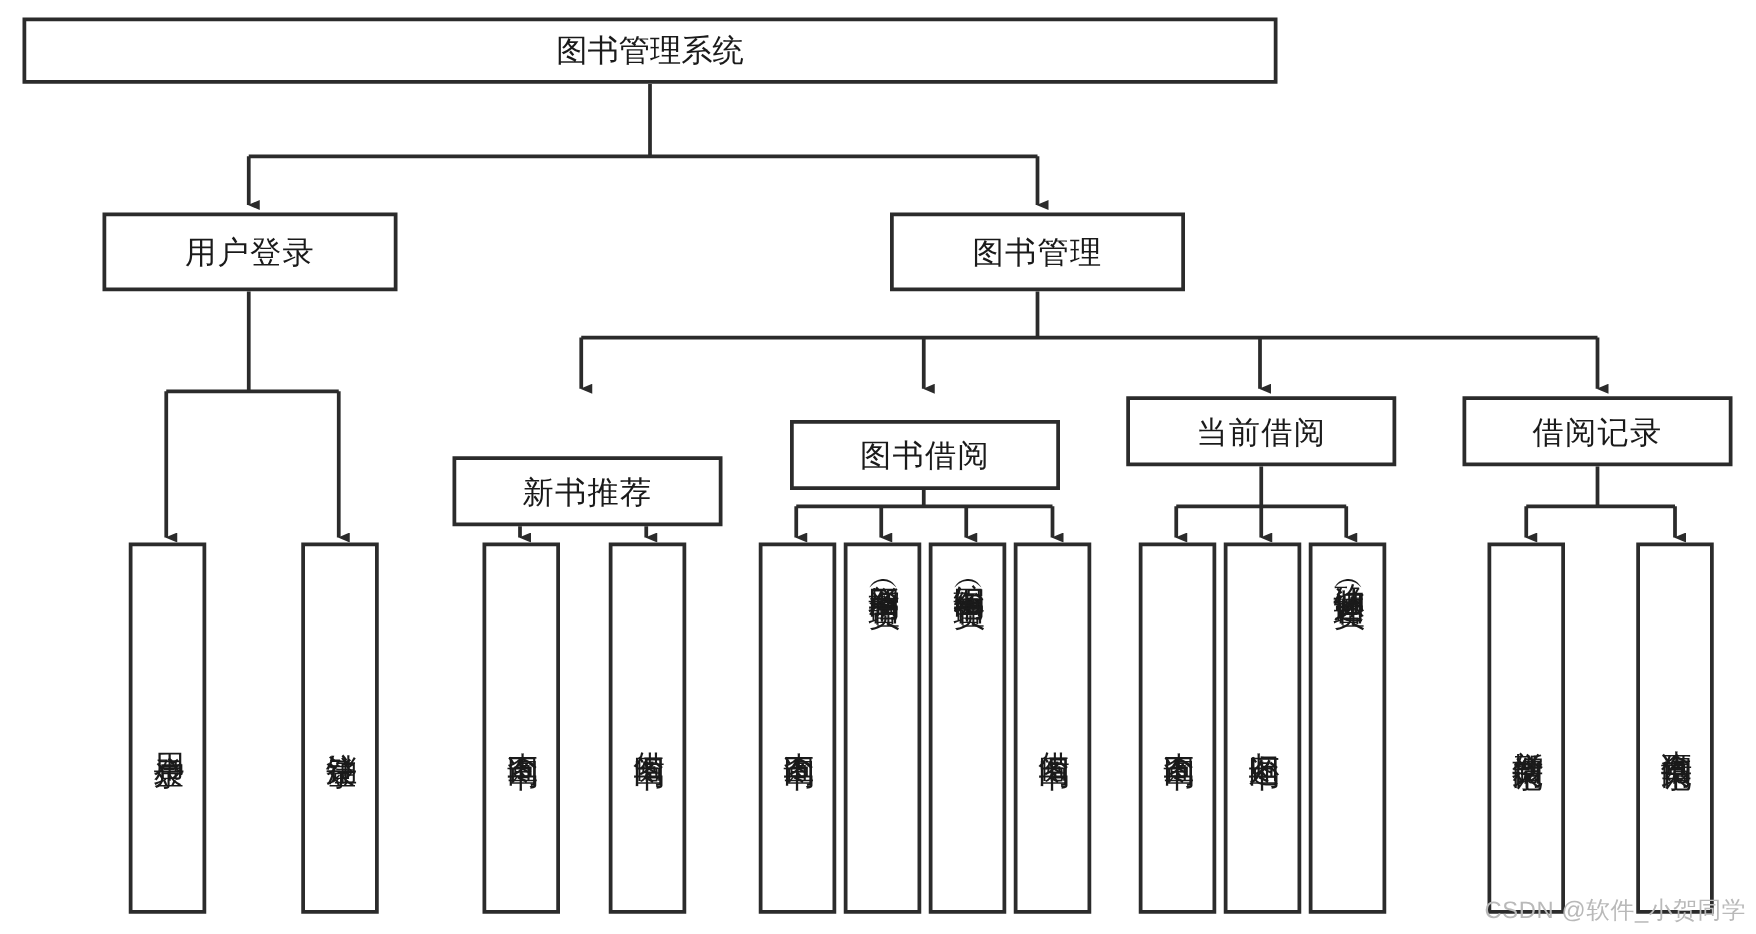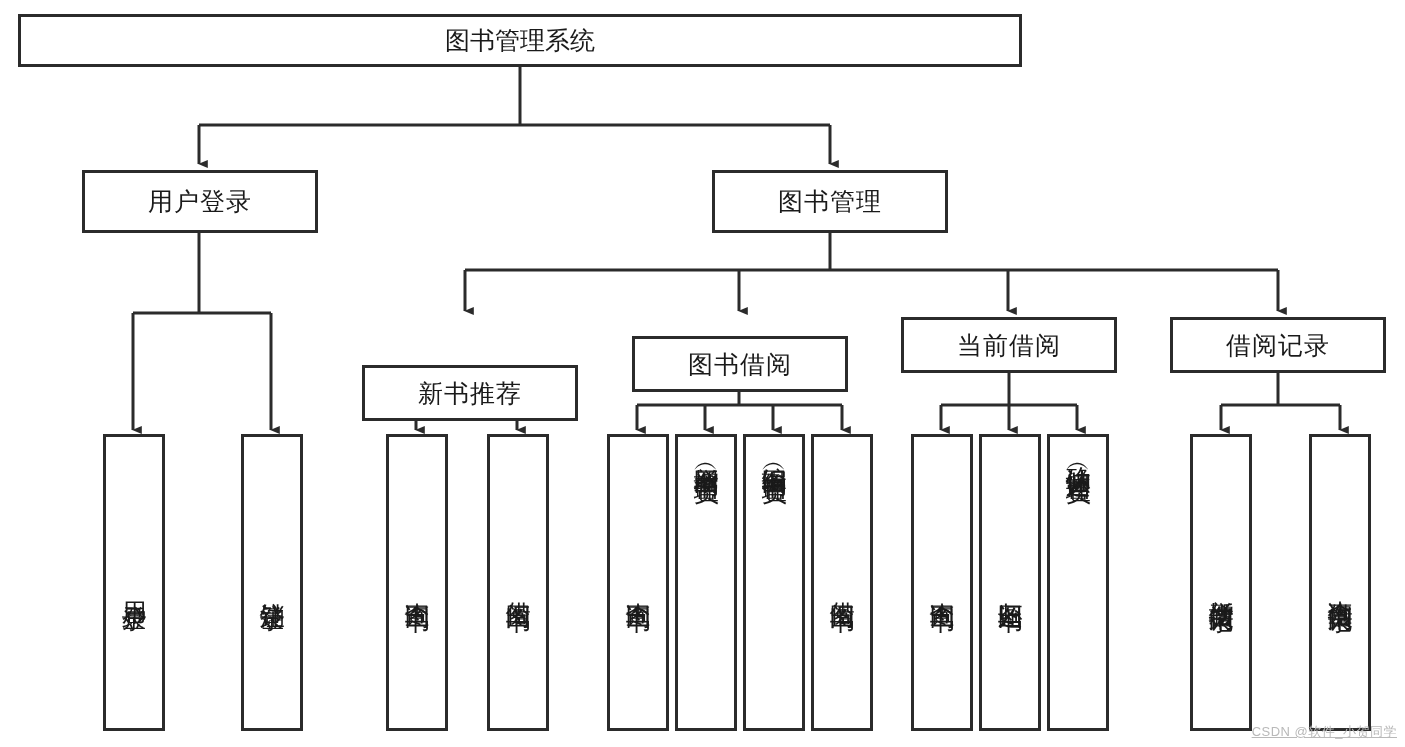--- a/index.html
+++ b/index.html
@@ -66,25 +66,24 @@
     justify-content: center;
   }
   .leaf-inner.top {
     align-items: flex-start;
     padding-top: 4px;
   }
   .watermark {
     position: absolute;
     right: 8px;
     bottom: 6px;
-    font-size: 13px;
+    font-size: 19px;
     color: #b9b9b9;
     white-space: nowrap;
     letter-spacing: 0.5px;
-    text-decoration: underline;
   }
 </style>
 </head>
 <body>
 
 <div id="canvas">
 
   <svg class="connectors" viewBox="0 0 1405 747" xmlns="http://www.w3.org/2000/svg">
     <defs>
       <marker id="arrow" viewBox="0 0 10 12" refX="5" refY="11" markerWidth="8" markerHeight="10" orient="auto-start-reverse" markerUnits="userSpaceOnUse">

